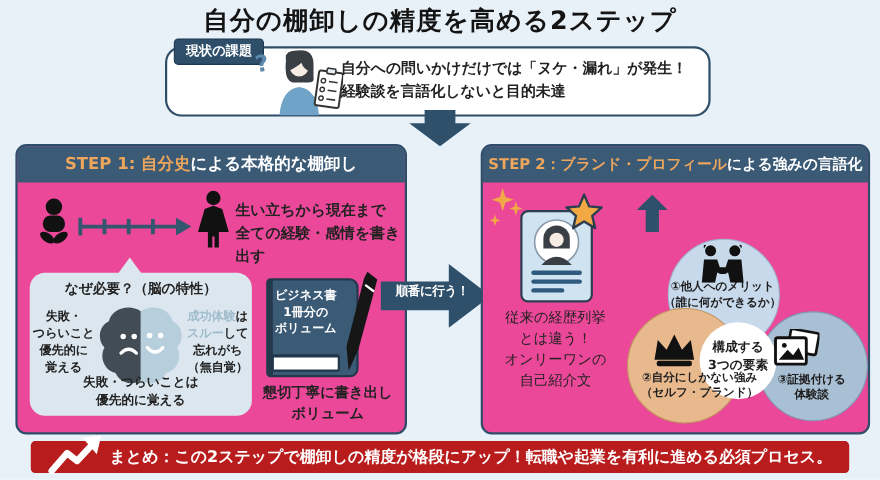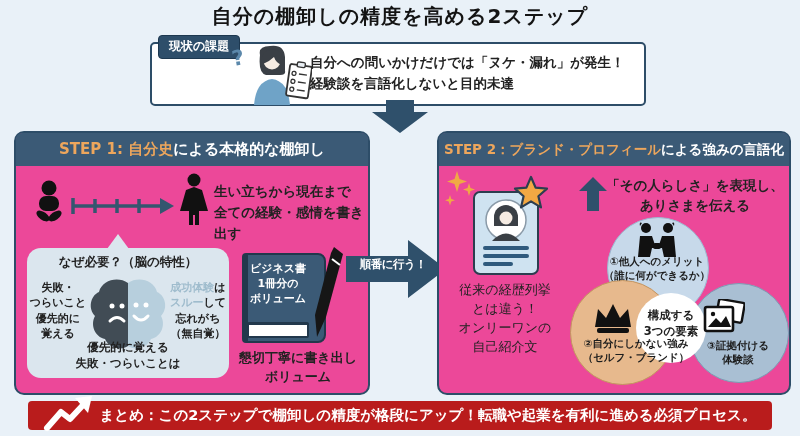--- a/index.html
+++ b/index.html
@@ -1,24 +1,24 @@
 <!DOCTYPE html>
 <html><head>
 <meta charset="utf-8">
 <style>
   html,body{margin:0;padding:0;}
   .stage{position:relative;width:800px;height:436px;background:#e9f1f8;
          font-family:"DejaVu Sans",sans-serif;overflow:hidden;}
 
   .title{position:absolute;top:3px;left:0;width:100%;text-align:center;
-         font-size:20px;font-weight:bold;color:#141414;letter-spacing:1px;}
+         font-size:23px;font-weight:bold;color:#141414;letter-spacing:1px;}
 
   
   .problem-box{position:absolute;left:150px;top:42px;width:492px;height:60px;
-               background:#fff;border:2px solid #2d4d68;border-radius:5px;}
+               background:#fff;border:2px solid #2d4d68;border-radius:15px;}
   .problem-tag{position:absolute;left:6px;top:-9px;background:#2e4e6a;color:#fff;
                font-size:12px;font-weight:bold;padding:2px 10px 3px;border-radius:4px;border:1px solid #1d3850;}
   .qmark{position:absolute;left:80px;top:2px;color:#5b88ab;font-size:21px;font-weight:bold;transform:rotate(-10deg);}
   .problem-illust{position:absolute;left:94px;top:1px;}
   .problem-text{position:absolute;left:158px;top:8px;font-size:13.5px;font-weight:bold;color:#222;line-height:21px;}
 
   .down-arrow{position:absolute;left:372px;top:100px;}
 
   
   .step-box{position:absolute;top:131px;background:#ec4899;border:2.5px solid #2d4d68;border-radius:10px;}
@@ -205,22 +205,22 @@
           <path d="M48,41 Q55,49 62,41" fill="none" stroke="#fff" stroke-width="3" stroke-linecap="round"></path>
         </svg>
       </div>
       <div class="bubble-right">
         <span class="hl">成功体験</span><span>は</span><br>
         <span class="hl">スルー</span><span>して</span><br>
         <span>忘れがち</span><br>
         <span>（無自覚）</span>
       </div>
       <div class="bubble-bottom">
+        <div>失敗・つらいことは</div>
         <div>優先的に覚える</div>
-        <div>失敗・つらいことは</div>
       </div>
     </div>
 
     <div class="book">
       <div class="book-body"></div>
       <div class="book-pages-inner"></div>
       <div class="book-pages"></div>
       <div class="book-label">
         <div>ビジネス書</div>
         <div>1冊分の</div>
@@ -282,24 +282,20 @@
       <div>とは違う！</div>
       <div>オンリーワンの</div>
       <div>自己紹介文</div>
     </div>
 
     <div class="up-arrow">
       <svg width="28" height="34" viewBox="0 0 28 34">
         <polygon points="14,0 28,14 20,14 20,34 8,34 8,14 0,14" fill="#2f506b"></polygon>
       </svg>
     </div>
-    <div class="point-text">
-      <div>「その人らしさ」を表現し、</div>
-      <div>ありさまを伝える</div>
-    </div>
 
     <div class="venn-c venn-top"></div>
     <div class="venn-c venn-left"></div>
     <div class="venn-c venn-right"></div>
     <div class="venn-c venn-center"></div>
 
     <div class="handshake-icon">
       <svg width="48" height="36" viewBox="0 0 48 36">
         <circle cx="13" cy="7" r="5" fill="#111"></circle>
         <path d="M9,2 Q6,0 7,5 Z" fill="#111"></path>

